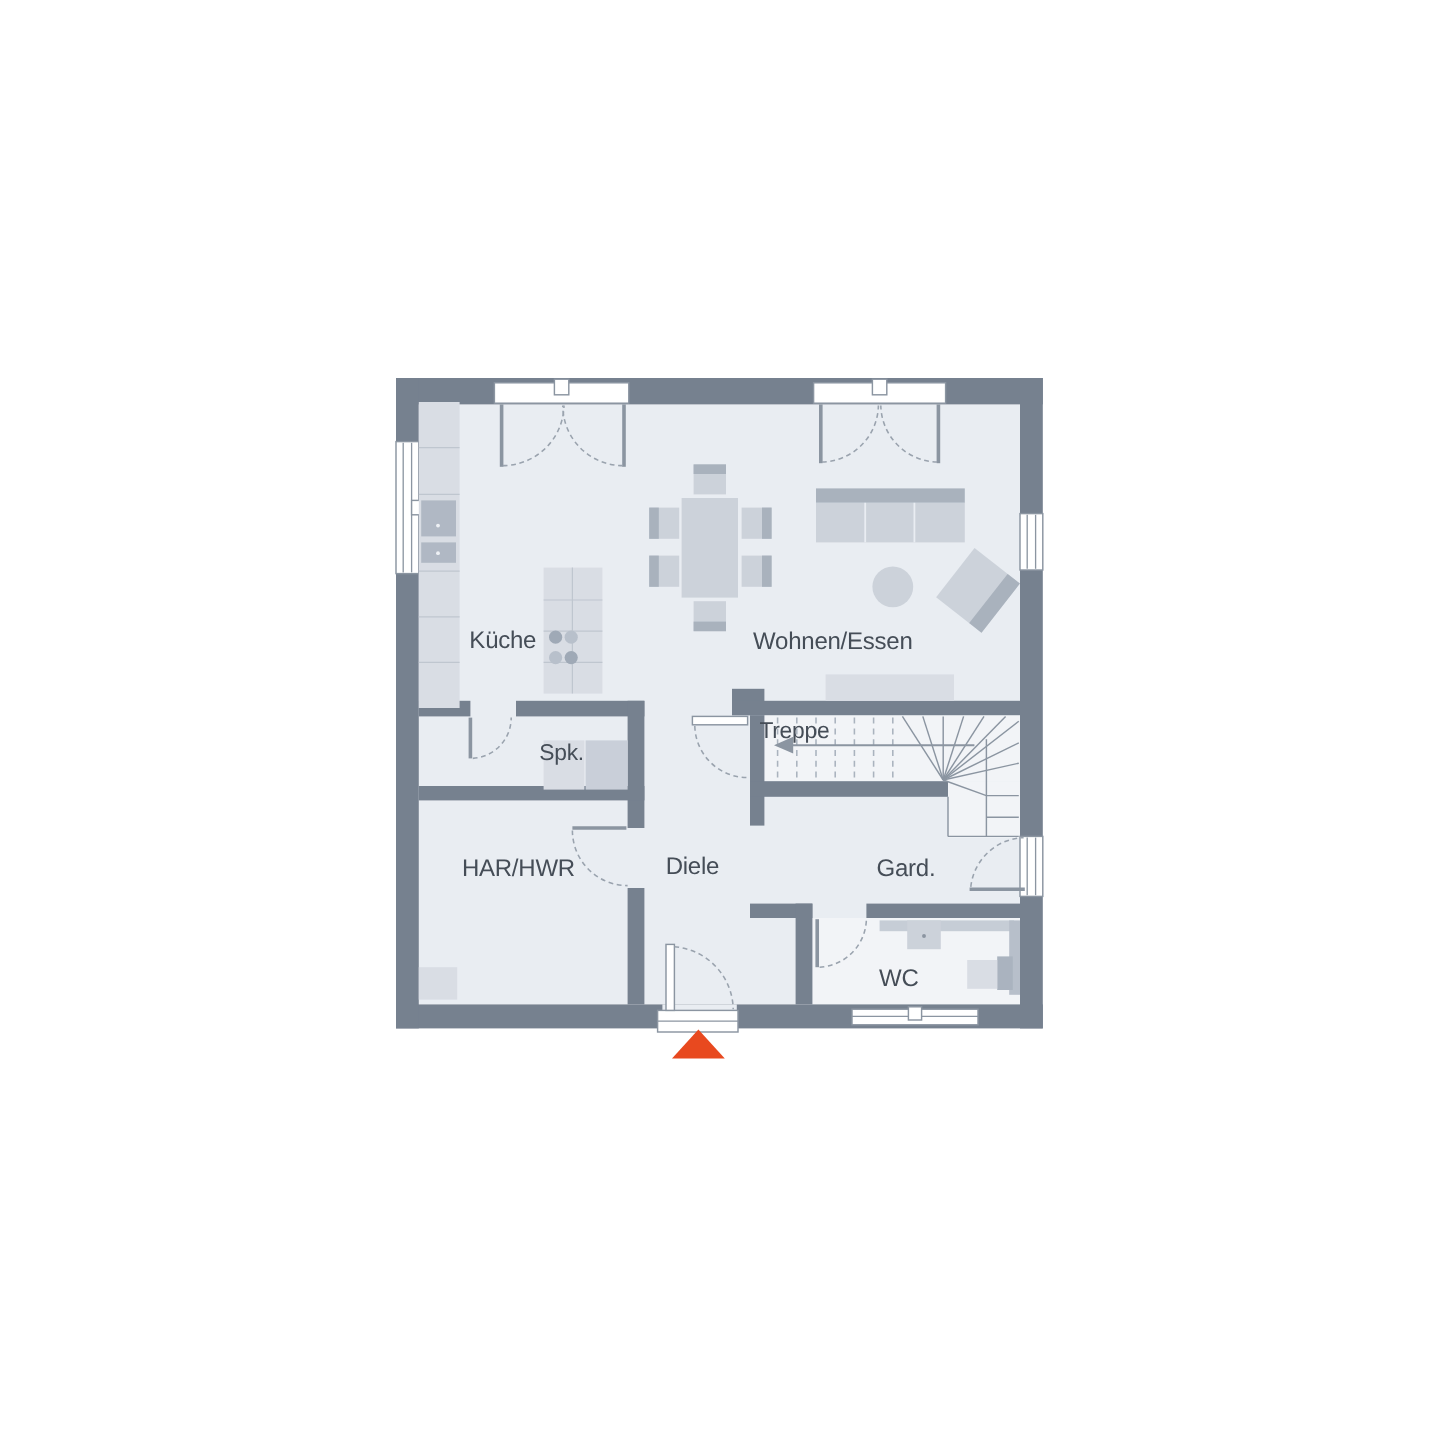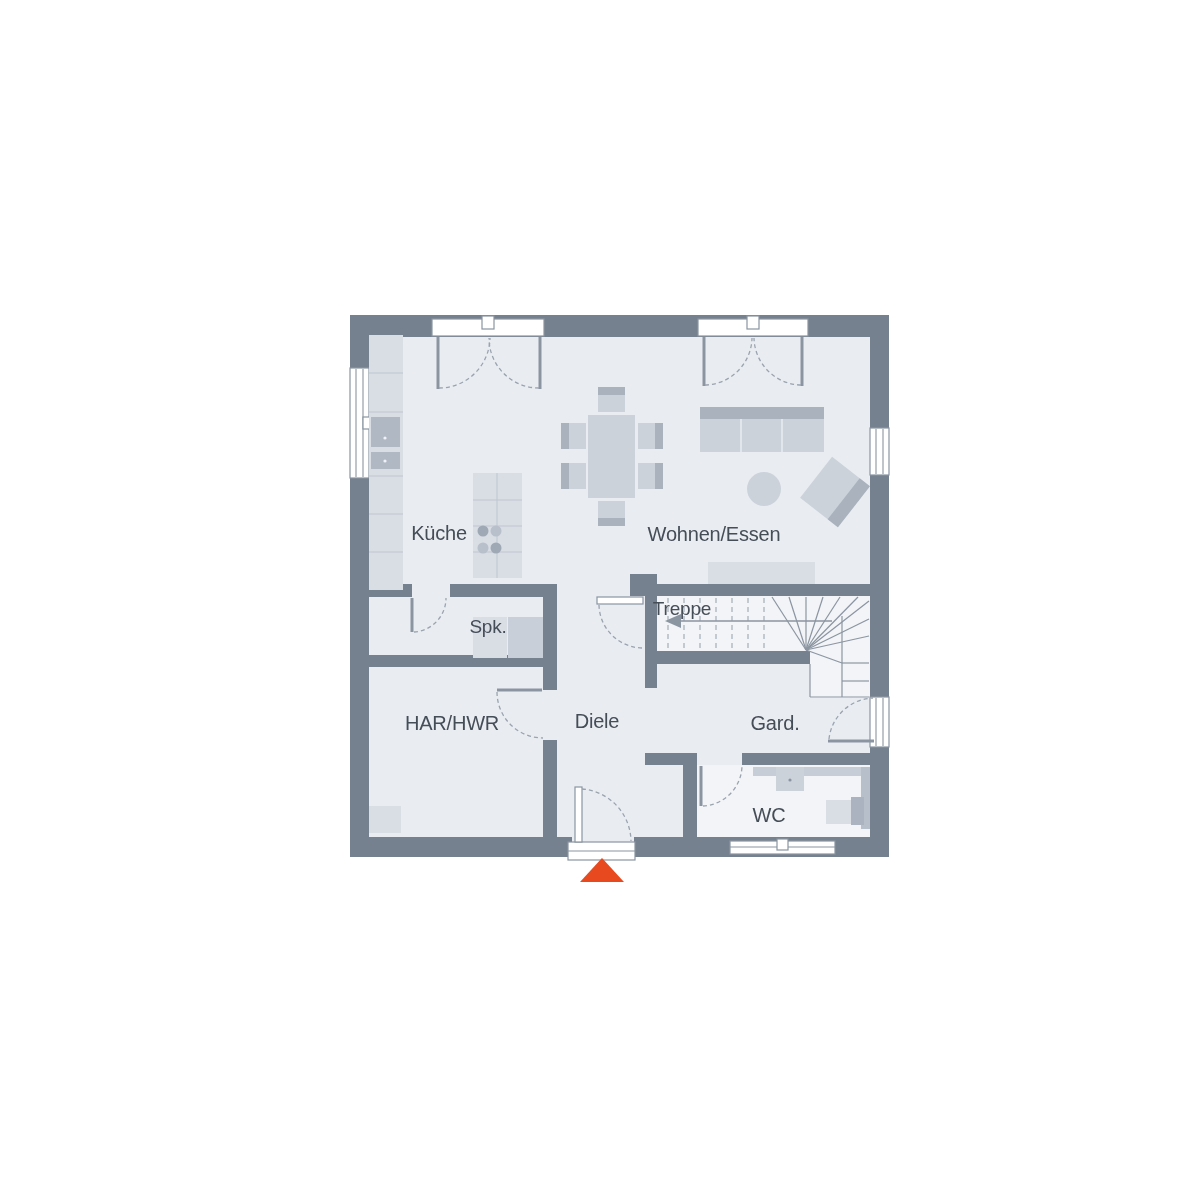--- a/index.html
+++ b/index.html
@@ -2,21 +2,21 @@
 <html style="--wall: #76818f; --floor: #e9edf2; --floor-light: #f2f4f7; --furniture: #ccd2da; --furniture-light: #d9dde4; --furniture-dark: #a9b2bd; --appliance: #b0b8c4; --line: #8b95a1; --accent: #e8491f; --text: #454d57; --background: #ffffff;"><head>
 <meta charset="utf-8">
 <style>
   :root{
     --wall:#76818f; --floor:#e9edf2; --floor-light:#f2f4f7;
     --furniture:#ccd2da; --furniture-light:#d9dde4; --furniture-dark:#a9b2bd;
     --appliance:#b0b8c4; --line:#8b95a1; --accent:#e8491f; --text:#454d57;
     --background:#ffffff;
   }
   html,body{margin:0;padding:0;background:var(--background);}
-  .canvas{position:relative;width:1092px;height:1200px;background:var(--background);padding-left:20px;}
+  .canvas{position:relative;width:1092px;height:1200px;background:var(--background);}
   svg{display:block;}
   .wall{fill:var(--wall);}
   .floor{fill:var(--floor);}
   .floor-light{fill:var(--floor-light);}
   .furn{fill:var(--furniture);}
   .furn-light{fill:var(--furniture-light);}
   .furn-dark{fill:var(--furniture-dark);}
   .appl{fill:var(--appliance);}
   .win{fill:#ffffff;stroke:var(--line);stroke-width:1.2;}
   .winline{stroke:var(--line);stroke-width:1.1;}

